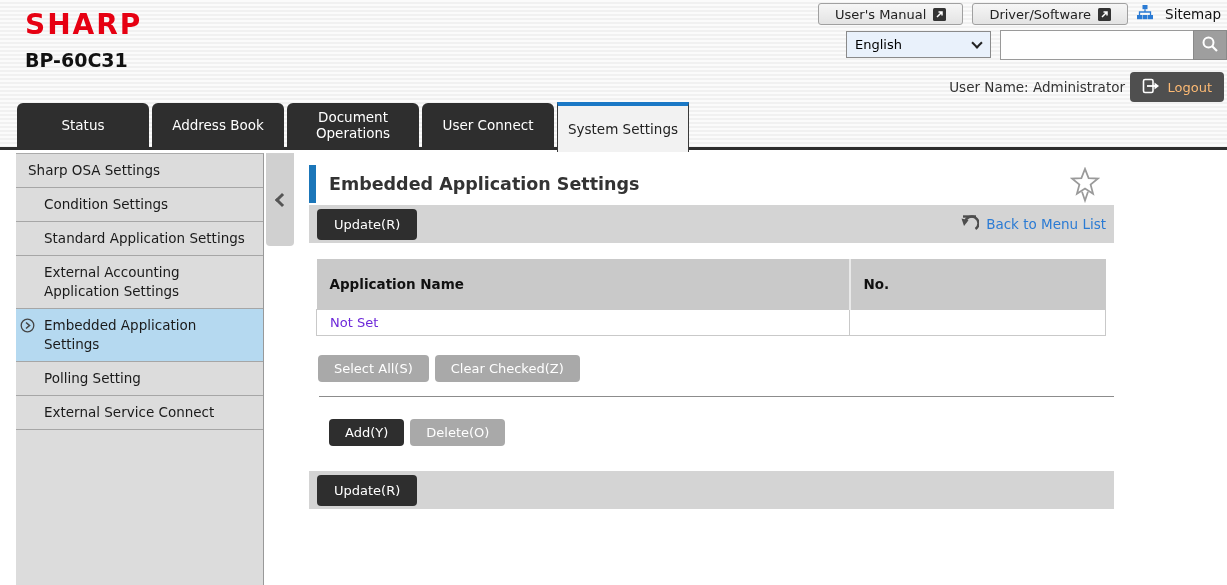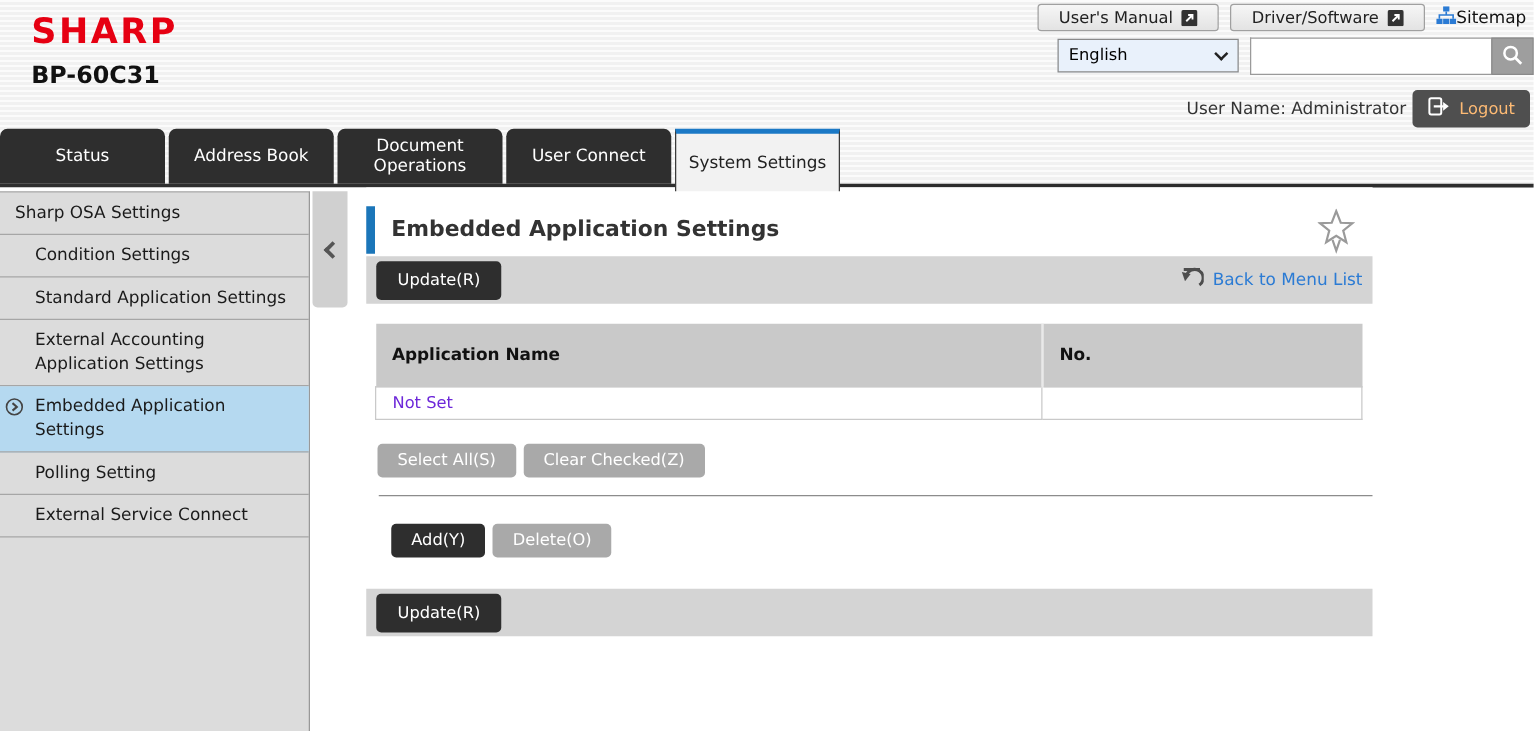--- a/index.html
+++ b/index.html
@@ -32,21 +32,21 @@
   }
   .top-btn {
     display: flex; align-items: center; gap: 7px;
     background: linear-gradient(#f6f6f6, #e3e3e3);
     border: 1px solid #a0a0a0; border-radius: 3px;
     padding: 2px 16px; font-size: 13px; color: #222; cursor: pointer;
     font-family: inherit; height: 22px;
   }
   .ext-icon { width: 13px; height: 13px; display: inline-block; }
   .sitemap-link {
-    display: flex; align-items: center; gap: 0;
+    display: flex; align-items: center; gap: 12px;
     font-size: 13.5px; color: #111; cursor: pointer;
   }
   .lang-wrap { position: absolute; left: 846px; top: 31px; width: 145px; height: 27px; }
   .lang-wrap select {
     width: 100%; height: 100%; background: #e9f1fb;
     border: 1px solid #8a8a8a; font-size: 13px; padding: 0 22px 0 8px;
     font-family: inherit; appearance: none; -webkit-appearance: none; cursor: pointer;
   }
   .select-chevron {
     position: absolute; right: 10px; top: 8px; width: 8px; height: 8px;
@@ -67,36 +67,36 @@
     position: absolute; top: 72px; right: 3px; height: 30px;
     background: #4f4f4f; color: #fdba74; border: none; border-radius: 4px;
     font-size: 13px; display: flex; align-items: center; gap: 7px;
     padding: 0 12px; cursor: pointer; font-family: inherit;
   }
 
   
   .tabbar {
     position: absolute; left: 0; bottom: 0; width: 1227px; height: 47px;
     border-bottom: 3px solid #2e2e2e;
-    display: flex; align-items: flex-start; gap: 3px; padding-left: 0;
+    display: flex; align-items: center; gap: 3px; padding-left: 17px;
   }
   .tab {
     width: 132px; height: 44px; background: #2e2e2e; color: #fff;
     border-radius: 6px 6px 0 0; display: flex; align-items: center;
     justify-content: center; text-align: center;
     font-size: 13.5px; line-height: 16px; cursor: pointer;
   }
   .tab.active {
     background: #f2f2f2; color: #222; border-radius: 0;
     border-top: 4px solid #1b79c6; border-left: 1px solid #3a3a3a; border-right: 1px solid #3a3a3a;
     height: 50px; margin-bottom: -3px; position: relative; z-index: 2;
   }
 
   
-  .page-body { position: absolute; left: 0; top: 150px; width: 1098px; bottom: 0; background: #fff; }
+  .page-body { position: absolute; left: 16px; top: 150px; width: 1098px; bottom: 0; background: #fff; }
 
   .sidebar {
     position: absolute; left: 0; top: 3px; bottom: 0; width: 248px;
     background: #dcdcdc; border-right: 1px solid #999; border-top: 1px solid #aaa;
   }
   .side-item {
     position: relative; border-bottom: 1px solid #a6a6a6;
     padding: 7px 10px 7px 28px; font-size: 13.5px; line-height: 19px;
     color: #1a1a1a; cursor: pointer;
   }

